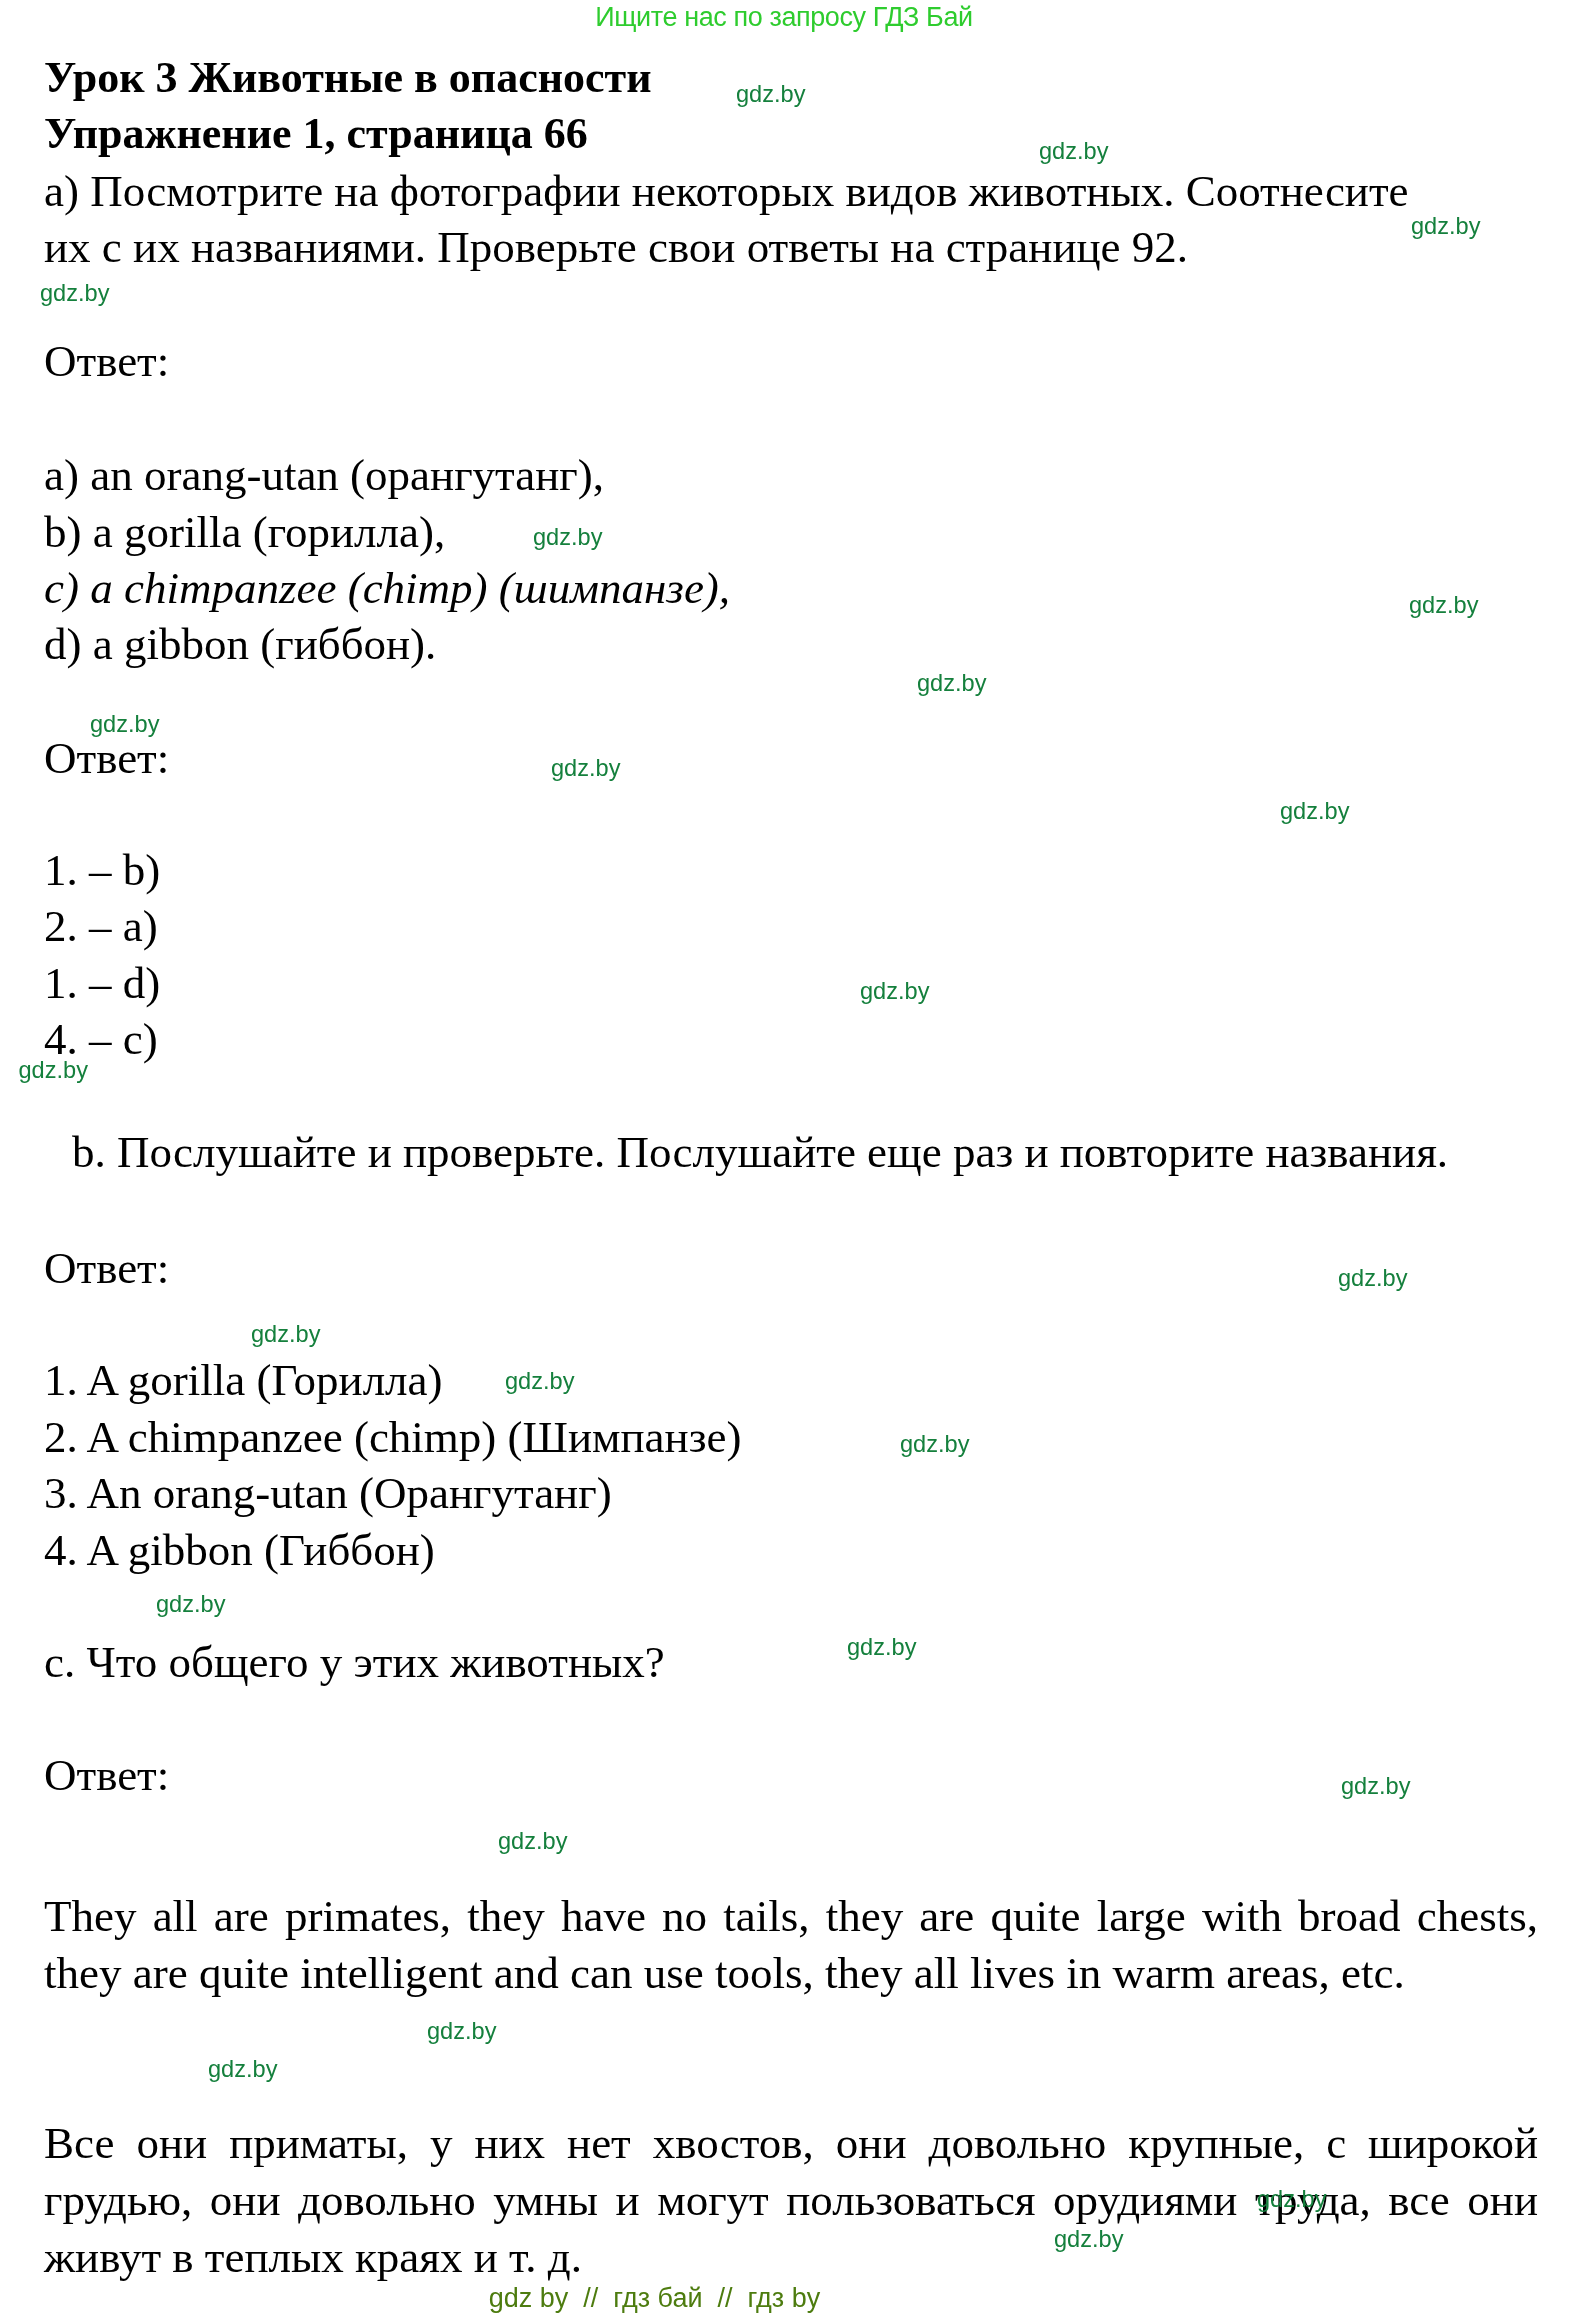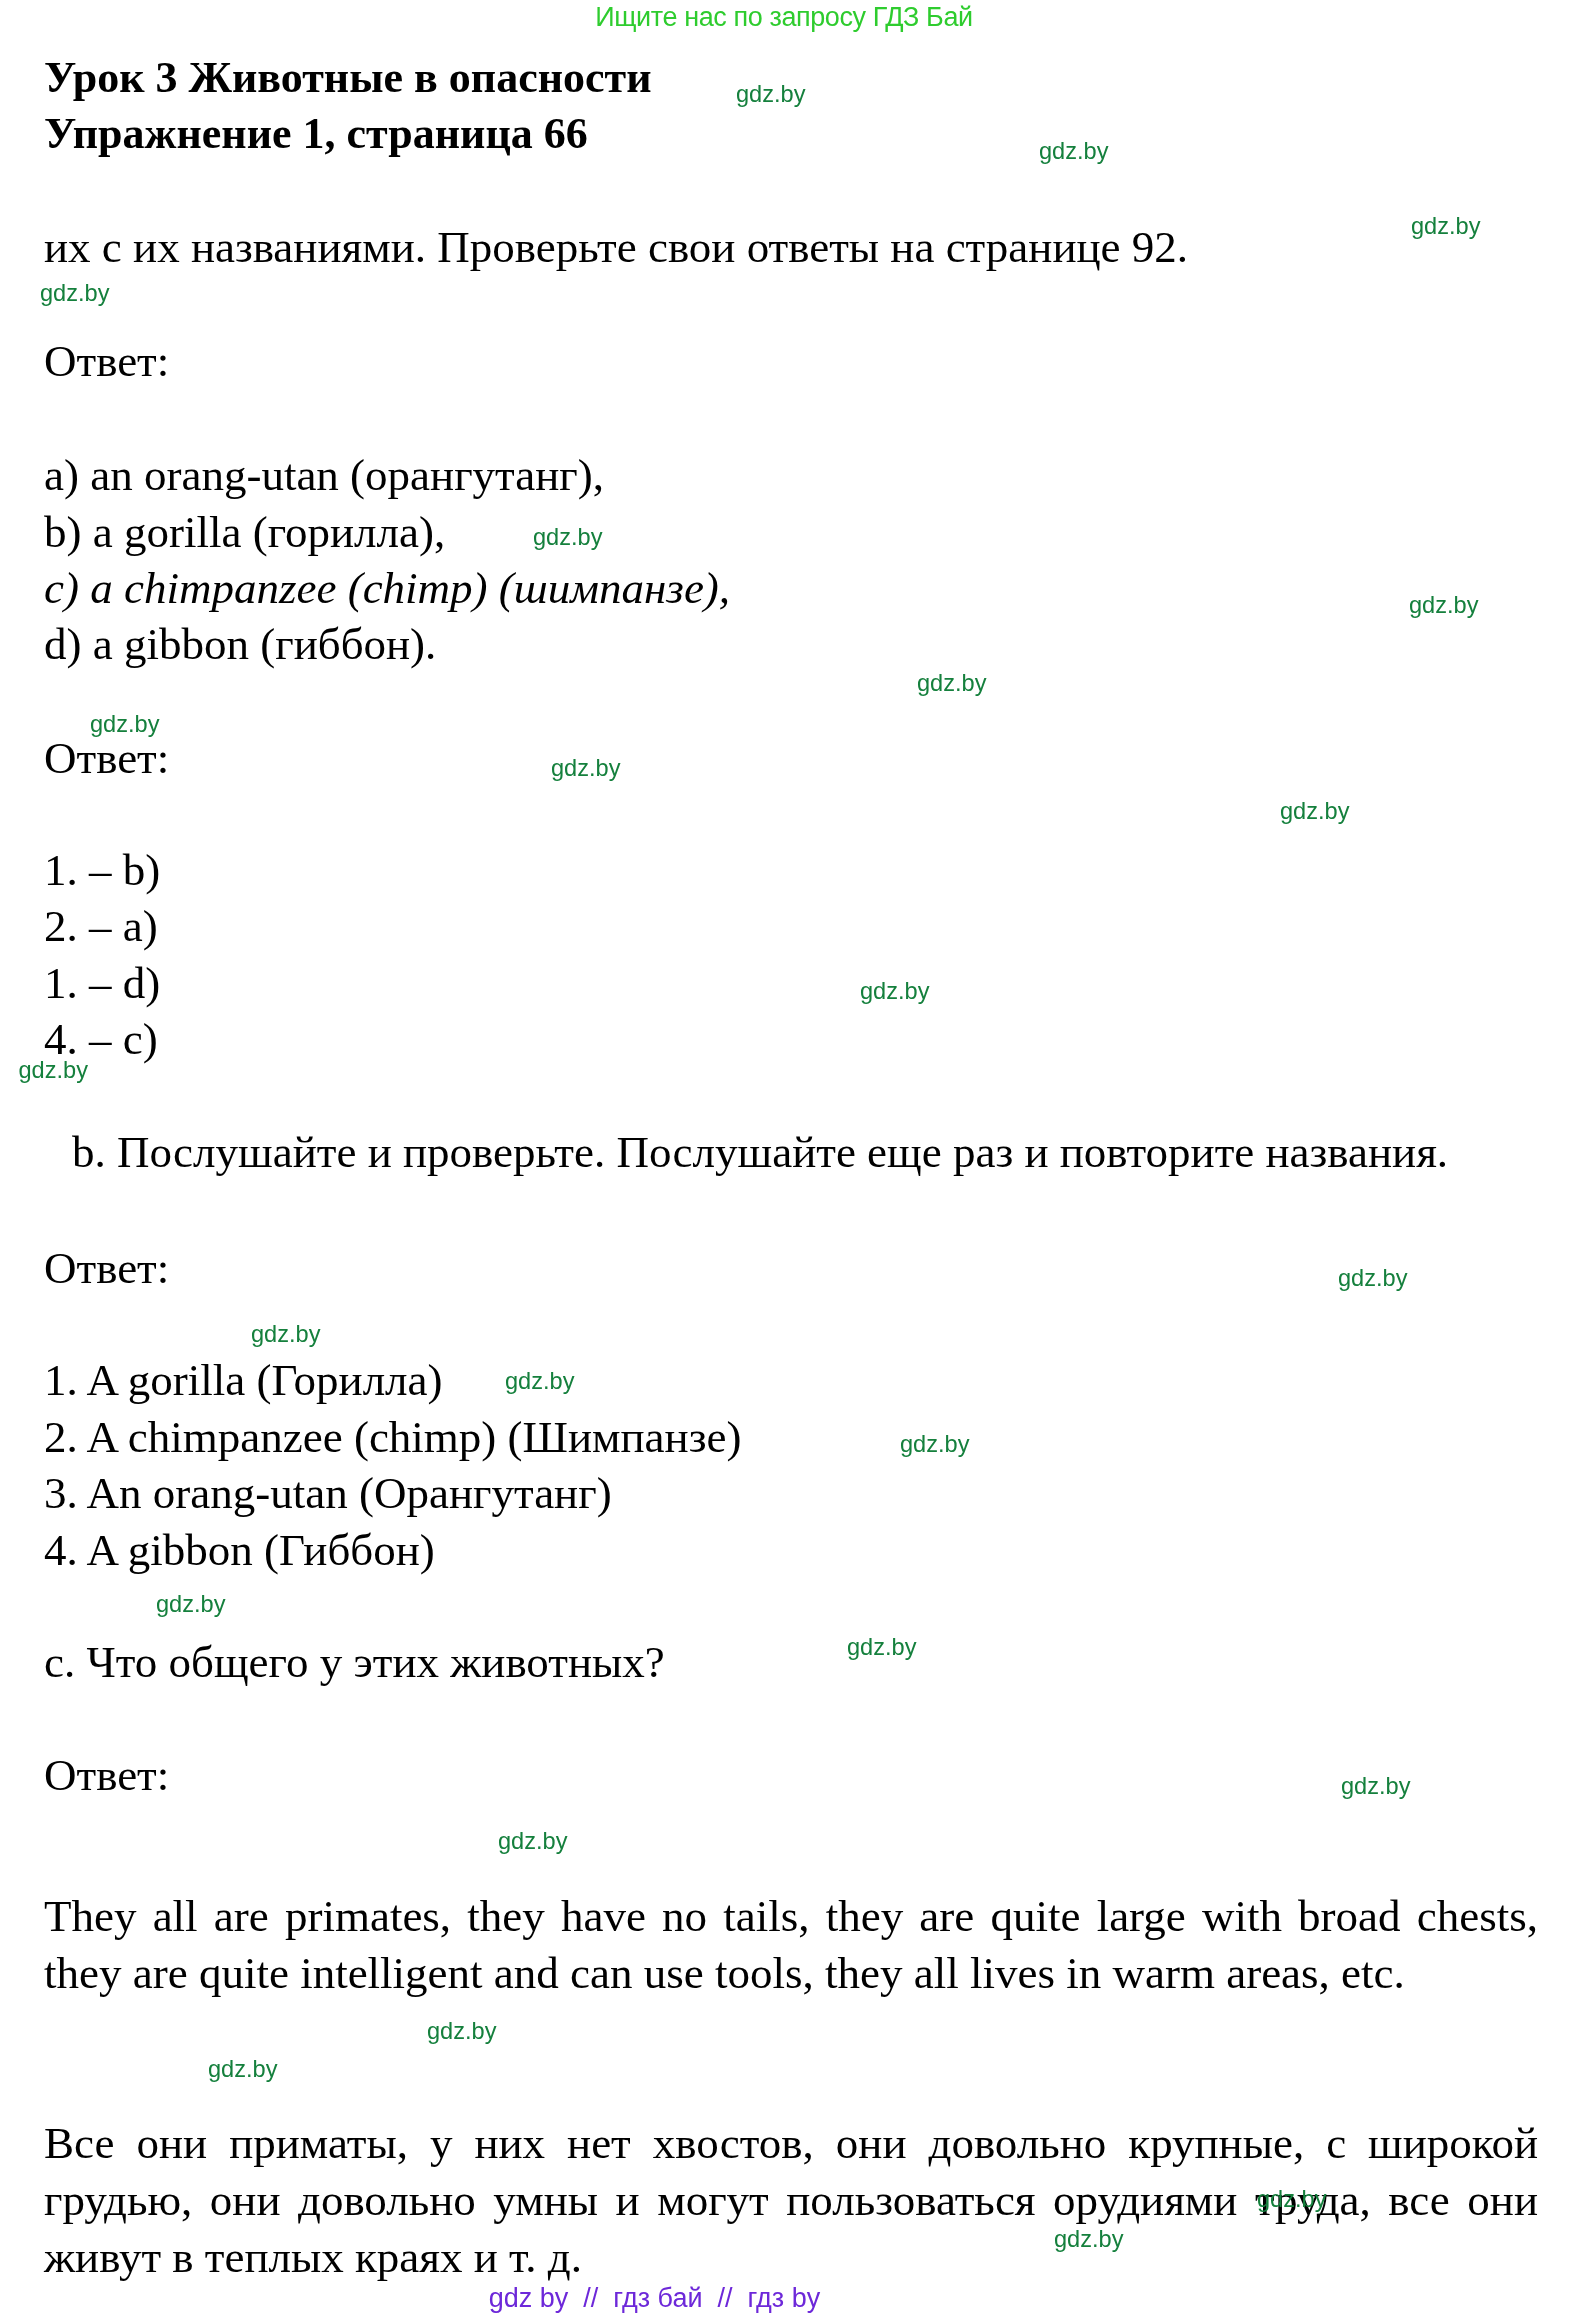--- a/index.html
+++ b/index.html
@@ -20,33 +20,34 @@
     font-family: "Liberation Serif", serif; font-size: 45px; line-height: 57px; color: #000;
     text-align: justify; text-align-last: left; margin-top: 27px;
   }
   .wm {
     position: absolute; font-family: Liberation Sans, sans-serif; font-size: 23.6px;
     line-height: 27px; color: #15803d; white-space: nowrap;
   }
   .footer {
     position: absolute; left: 0; top: 2283px; width: 1309px; text-align: center;
     font-family: "Liberation Sans", sans-serif; font-size: 27px; line-height: 30px;
-    color: #6d28d9; white-space: pre;
+    color: #4d7c0f; white-space: pre;
   }
 </style>
 </head>
 <body>
 
 <div class="page">
 
   <div class="top-banner">Ищите нас по запросу ГДЗ Бай</div>
 
   <div class="line heading" style="top:52px;">Урок 3 Животные в опасности</div>
   <div class="line heading" style="top:108px;">Упражнение 1, страница 66</div>
 
+  <div class="line" style="top:165px;">а) Посмотрите на фотографии некоторых видов животных. Соотнесите</div>
   <div class="line" style="top:221px;">их с их названиями. Проверьте свои ответы на странице 92.</div>
 
   <div class="line" style="top:335px;">Ответ:</div>
   <div class="line" style="top:449px;">a) an orang-utan (орангутанг),</div>
   <div class="line" style="top:506px;">b) a gorilla (горилла),</div>
   <div class="line" style="top:562px;font-style:italic;">c) a chimpanzee (chimp) (шимпанзе),</div>
   <div class="line" style="top:618px;">d) a gibbon (гиббон).</div>
 
   <div class="line" style="top:732px;">Ответ:</div>
   <div class="line" style="top:844px;">1. – b)</div>

